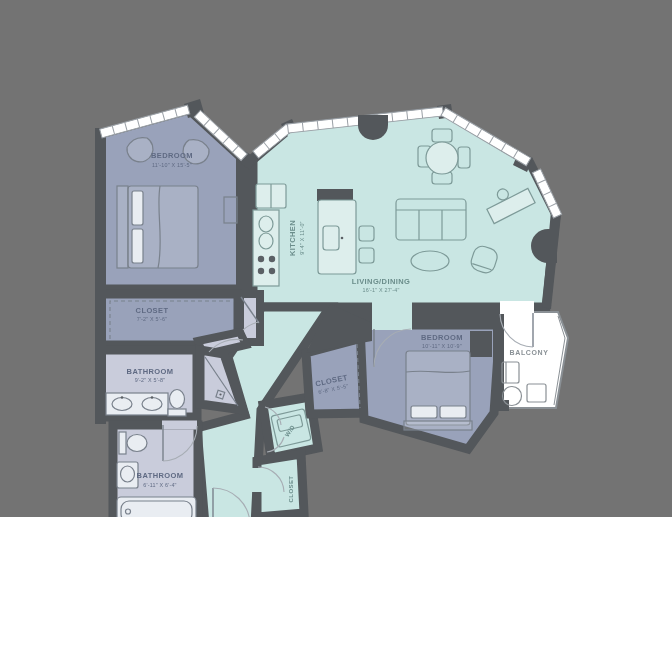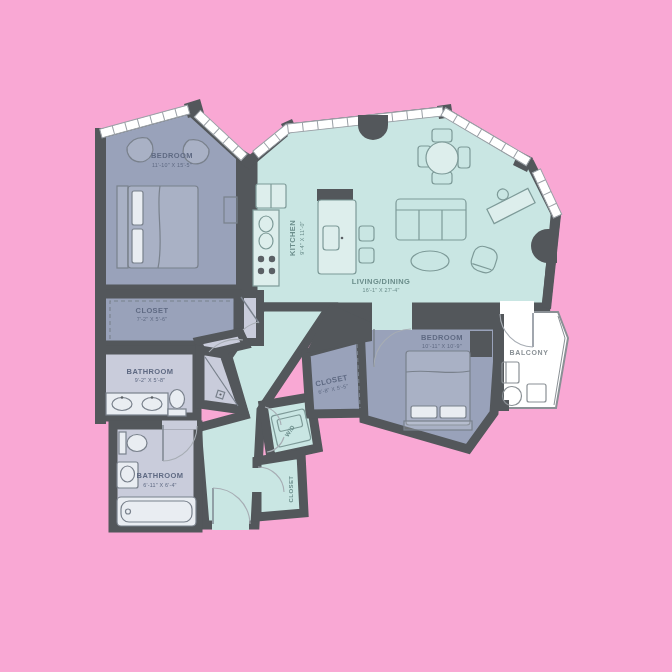--- a/index.html
+++ b/index.html
@@ -1,16 +1,16 @@
 <!DOCTYPE html>
 <html><head>
 <meta charset="utf-8">
 <style>
   html,body{margin:0;padding:0;background:#ffffff;}
-  .stage{width:672px;height:672px;background:#f9a8d4;position:relative;overflow:hidden;}
+  .stage{width:672px;height:517px;background:#737373;position:relative;overflow:hidden;}
   svg{display:block;}
   
   .wall{fill:#53575b;stroke:none;}
   .slate{fill:#99a2ba;stroke:#53575b;stroke-width:9;stroke-linejoin:miter;stroke-miterlimit:3;}
   .lav{fill:#c9ccdb;stroke:#53575b;stroke-width:9;stroke-linejoin:miter;stroke-miterlimit:3;}
   .lav8{fill:#c9ccdb;stroke:#53575b;stroke-width:8;stroke-linejoin:miter;stroke-miterlimit:3;}
   .teal{fill:#c9e6e3;stroke:#53575b;stroke-width:9;stroke-linejoin:miter;stroke-miterlimit:3;}
   .balc{fill:#ffffff;stroke:#8a9095;stroke-width:2;stroke-linejoin:miter;}
   
   .fix{fill:#e9edf2;stroke:#79818c;stroke-width:1.2;}

